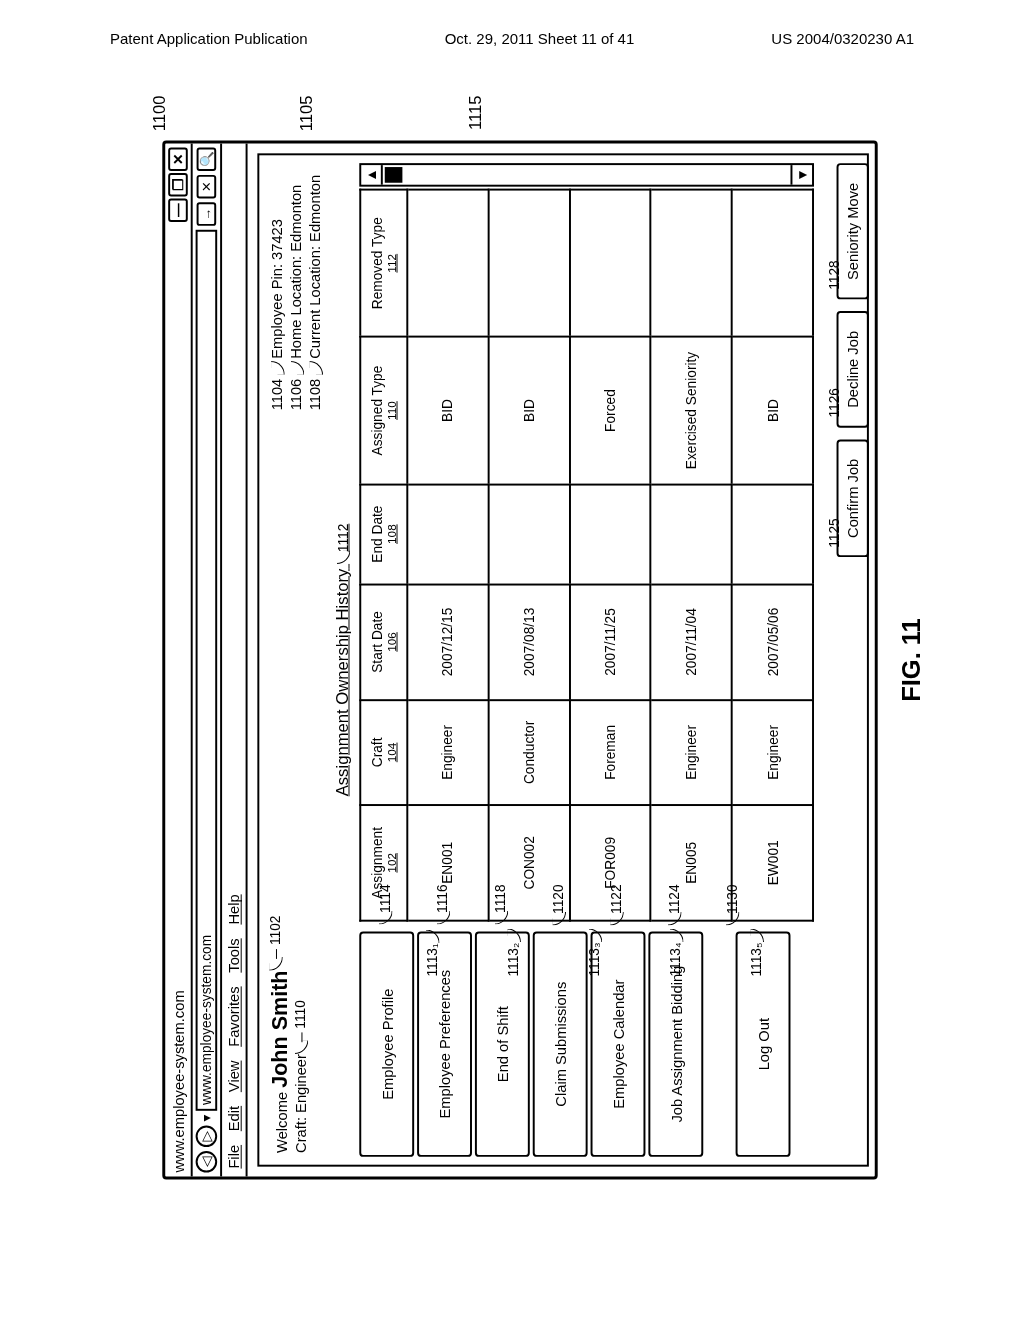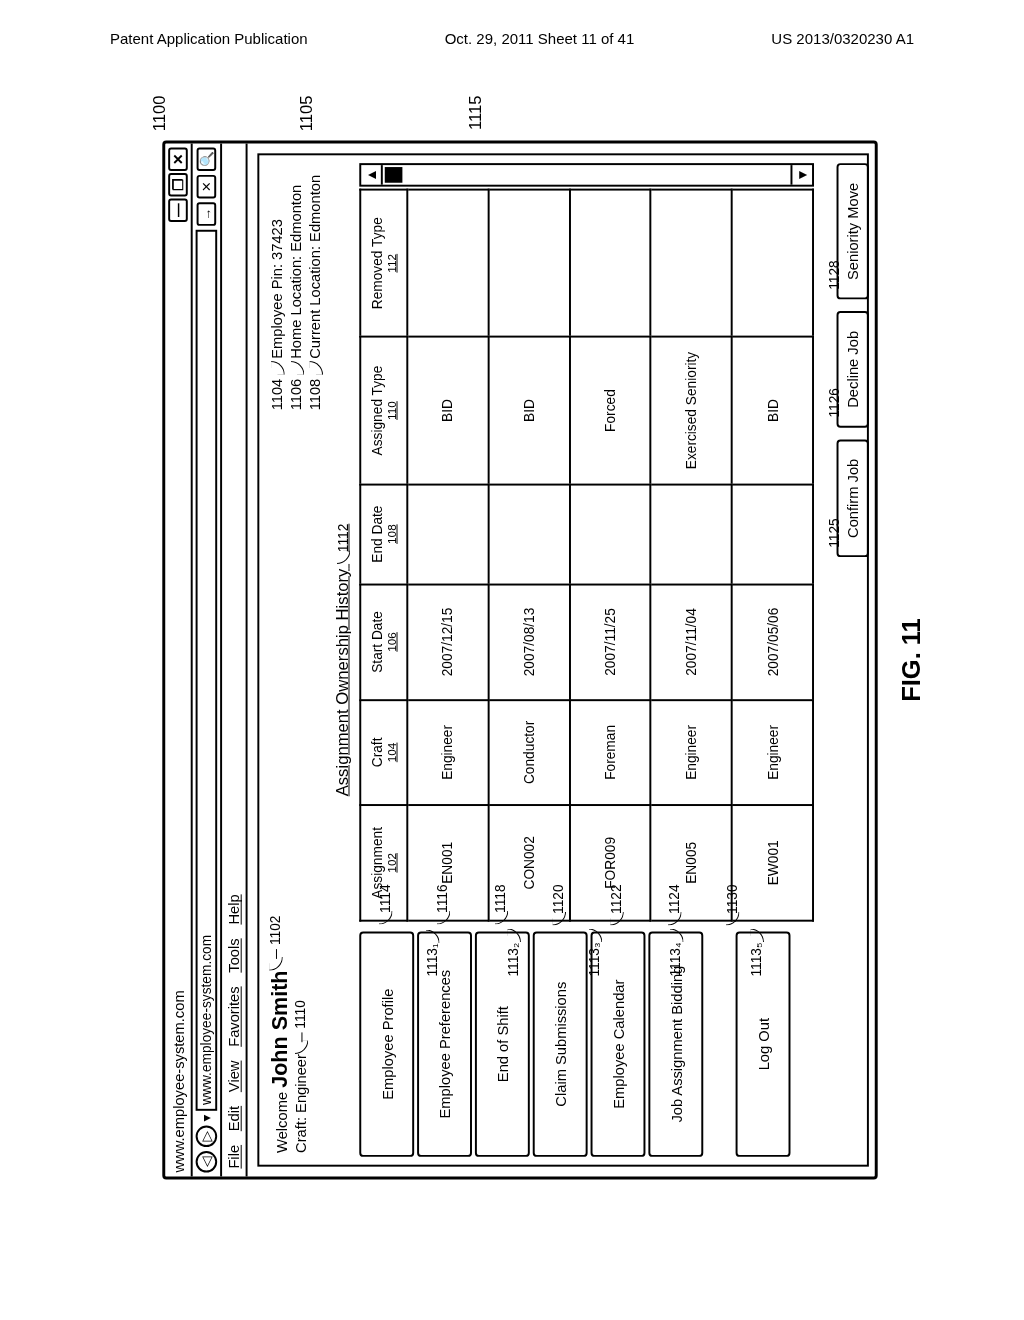--- a/index.html
+++ b/index.html
@@ -219,21 +219,21 @@
   .c-end    { width: 95px; }
   .c-atype  { width: 140px; }
   .c-rtype  { width: 140px; }
 </style>
 </head>
 <body>
 
 <div class="page-header">
   <span class="left">Patent Application Publication</span>
   <span class="mid">Oct. 29, 2011  Sheet 11 of 41</span>
-  <span class="right">US 2013/0320230 A1</span>
+  <span class="right">US 2004/0320230 A1</span>
 </div>
 
 <div class="figure-wrap">
   <div class="rotated">
 
     <div class="fignum-outer" style="right:-46px; top:-12px;">1100</div>
     <div class="fignum-outer" style="right:-46px; top:138px;">1105</div>
     <div class="fignum-outer" style="right:-46px; top:310px;">1115</div>
 
     <div class="browser">

